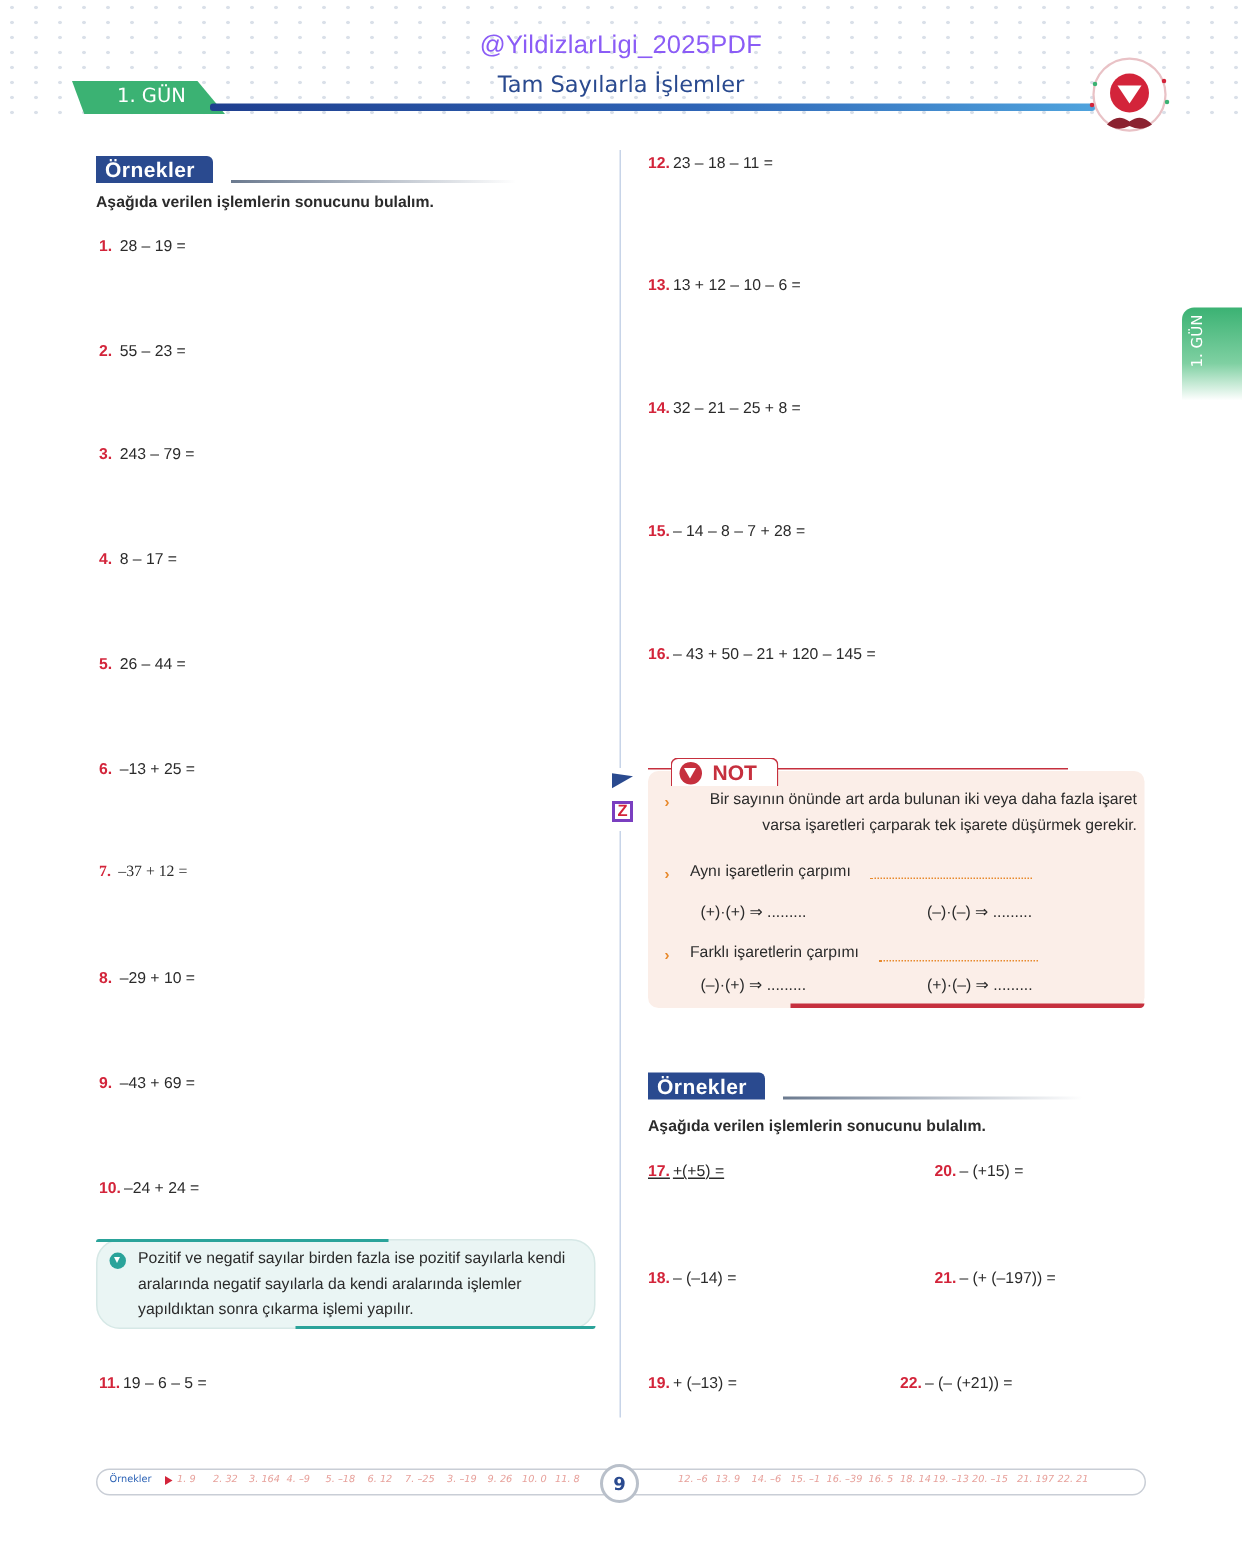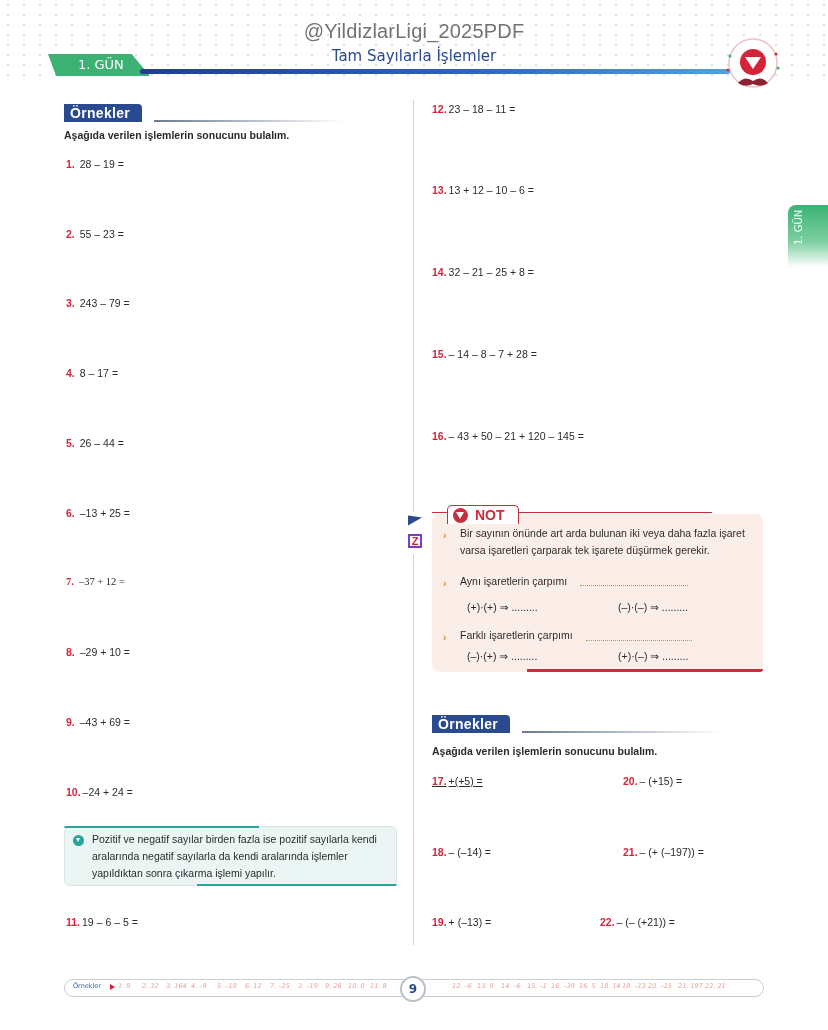--- a/index.html
+++ b/index.html
@@ -4,21 +4,21 @@
 <style>
   * { box-sizing: border-box; margin: 0; padding: 0; }
   html, body { width: 828px; height: 1030px; background: #ffffff; overflow: hidden; }
   body { position: relative; font-family: "Liberation Sans", sans-serif; color: #2b2b2b; }
 
   .dots { position: absolute; left: 0; top: 0; width: 828px; height: 80px;
     background-image: radial-gradient(circle, #d6dde6 1px, transparent 1.4px);
     background-size: 16px 10px; opacity: 0.9; }
 
   .watermark { position: absolute; left: 0; width: 828px; top: 20px; text-align: center;
-    font-size: 20px; color: #737373; letter-spacing: 0.2px; }
+    font-size: 17px; color: #8b5cf6; letter-spacing: 0.2px; }
   .subtitle { position: absolute; left: 0; width: 828px; top: 47px; text-align: center;
     font-family: "DejaVu Sans", sans-serif; font-size: 15px; color: #2a4a8f; }
 
   .gun-tab { position: absolute; left: 48px; top: 54px; width: 102px; height: 22px;
     background: #3bb273; clip-path: polygon(0 0, 82% 0, 100% 100%, 8% 100%);
     color: #fff; font-family: "DejaVu Sans", sans-serif; font-size: 13px; padding-left: 30px; line-height: 22px; }
   .header-line { position: absolute; left: 140px; top: 69px; width: 590px; height: 5px;
     background: linear-gradient(90deg, #1f3f8f 0%, #2e64b6 55%, #4fa3dd 100%); border-radius: 2px; }
 
   .logo { position: absolute; left: 718px; top: 36px; width: 70px; height: 58px; }
@@ -37,21 +37,21 @@
     border-top-right-radius: 4px; letter-spacing: 0.3px; }
   .ornek-head .rule { position: absolute; top: 16px; height: 2px;
     background: linear-gradient(90deg, #6b7a8f, rgba(200,205,215,0)); }
 
   .instr { position: absolute; font-size: 10.5px; font-weight: bold; color: #2b2b2b; }
 
   .q { position: absolute; font-size: 10.5px; color: #2b2b2b; white-space: nowrap; }
   .q .n { color: #d3243a; font-weight: bold; margin-right: 5px; margin-top: 20px; }
 
   .info-box { position: absolute; left: 64px; top: 826px; width: 333px; height: 60px;
-    background: #eaf5f4; border-radius: 6px; border: 1px solid #d6e8e6; }
+    background: #eaf5f4; border-radius: 16px; border: 1px solid #d6e8e6; }
   .info-box .bar-top { position: absolute; left: -1px; top: -1px; width: 195px; height: 2px; background: #2aa39a; border-top-left-radius: 6px; }
   .info-box .bar-bottom { position: absolute; right: -1px; bottom: -1px; width: 200px; height: 2px; background: #2aa39a; border-bottom-right-radius: 6px; }
   .info-box .ic { position: absolute; left: 8px; top: 8px; width: 11px; height: 11px; border-radius: 50%; background: #2aa39a; }
   .info-box .ic::after { content: ""; position: absolute; left: 3px; top: 3px; border-left: 2.5px solid transparent; border-right: 2.5px solid transparent; border-top: 4px solid #fff; }
   .info-box .txt { position: absolute; left: 27px; top: 4px; width: 300px; font-size: 10.5px; line-height: 17px; color: #2b2b2b; }
 
   .not-box { position: absolute; left: 432px; top: 514px; width: 331px; height: 158px;
     background: #fbeee8; border-radius: 7px; }
   .not-box .bar-bottom { position: absolute; right: 0; bottom: 0; width: 236px; height: 3px; background: #c6303e; border-bottom-right-radius: 7px; }
   .not-box .top-line { position: absolute; left: 0; top: -2px; width: 280px; height: 1px; background: #c6303e; }
@@ -147,21 +147,21 @@
 <div class="not-box">
   <div class="top-line"></div>
   <div class="bar-bottom"></div>
 </div>
 <div class="not-tag">
   <div class="ic"></div>
   <div class="t">NOT</div>
 </div>
 
 <div class="arrow" style="left:443px; top:530px;">›</div>
-<div class="not-item" style="left:460px; top:525px; width:298px;">Bir sayının önünde art arda bulunan iki veya daha fazla işaret varsa işaretleri çarparak tek işarete düşürmek gerekir.</div>
+<div class="not-item" style="left:460px; top:525px; width:298px;text-align:right;">Bir sayının önünde art arda bulunan iki veya daha fazla işaret varsa işaretleri çarparak tek işarete düşürmek gerekir.</div>
 
 <div class="arrow" style="left:443px; top:578px;">›</div>
 <div class="not-item" style="left:460px; top:573px;">Aynı işaretlerin çarpımı</div>
 <div class="dotted" style="left:580px; top:585px; width:108px;"></div>
 <div class="prod" style="left:467px; top:601px;">(+)·(+) ⇒ .........</div>
 <div class="prod" style="left:618px; top:601px;">(–)·(–) ⇒ .........</div>
 
 <div class="arrow" style="left:443px; top:632px;">›</div>
 <div class="not-item" style="left:460px; top:627px;">Farklı işaretlerin çarpımı</div>
 <div class="dotted" style="left:586px; top:640px; width:106px;"></div>

